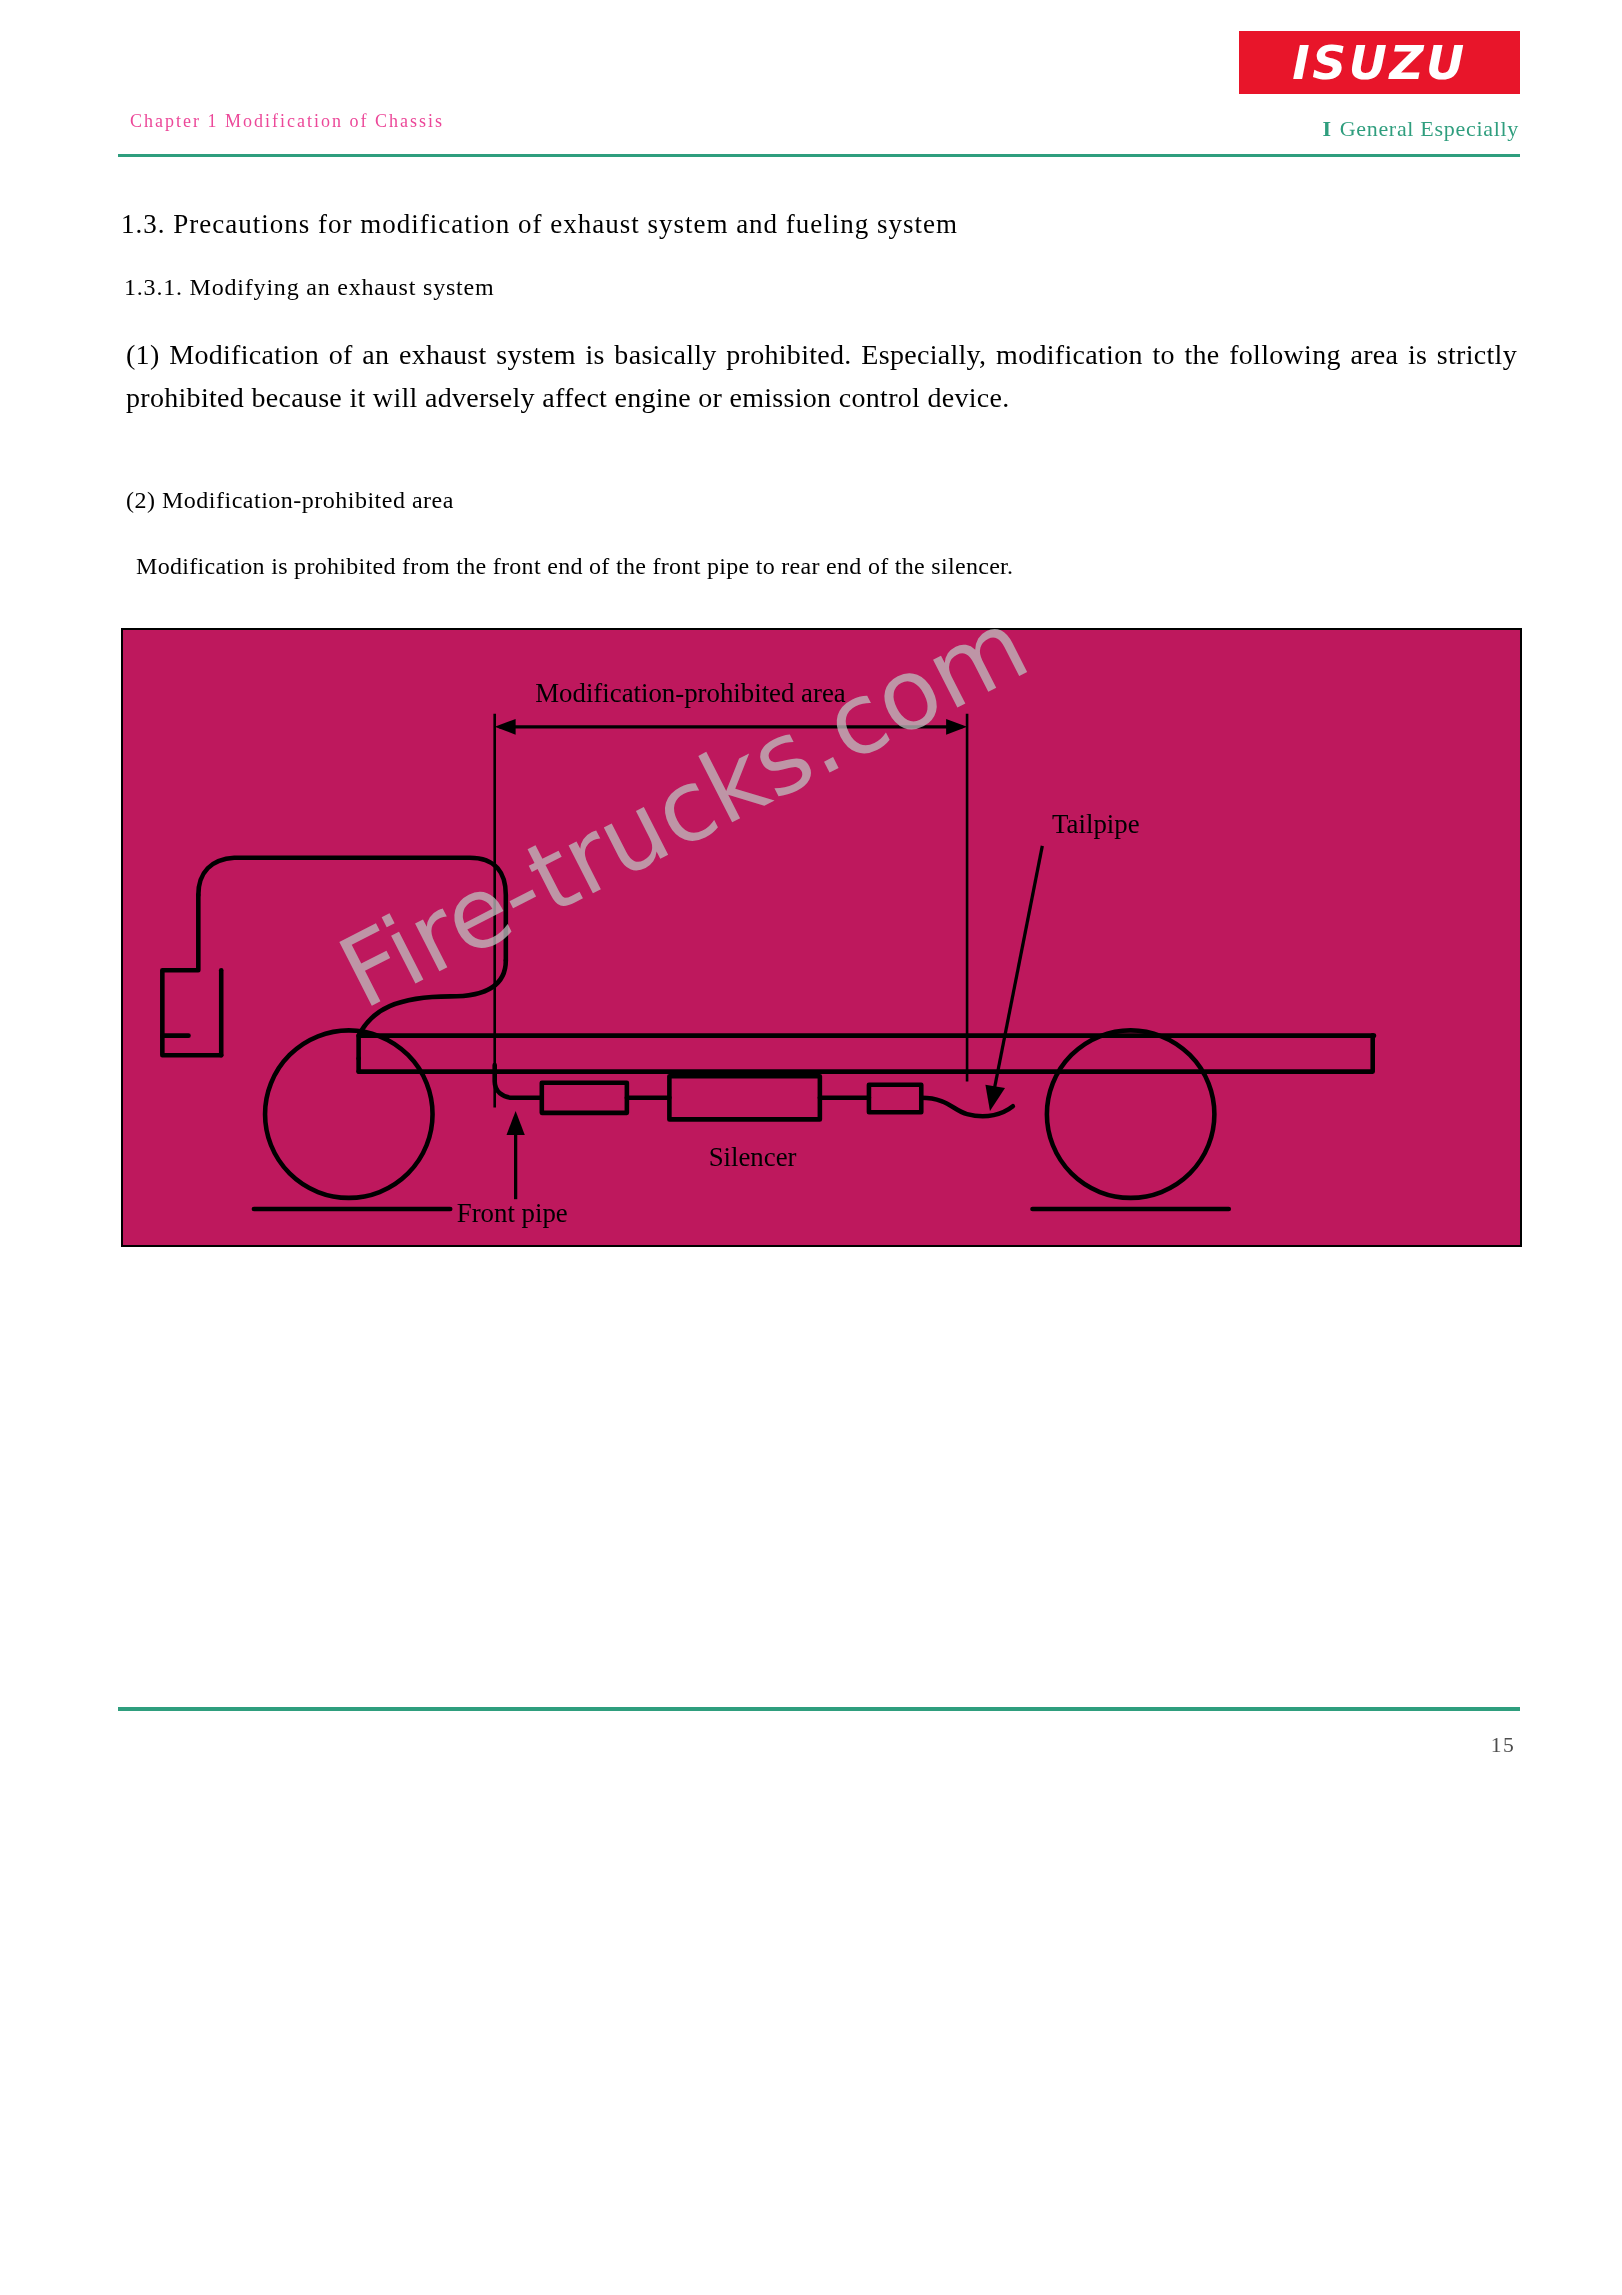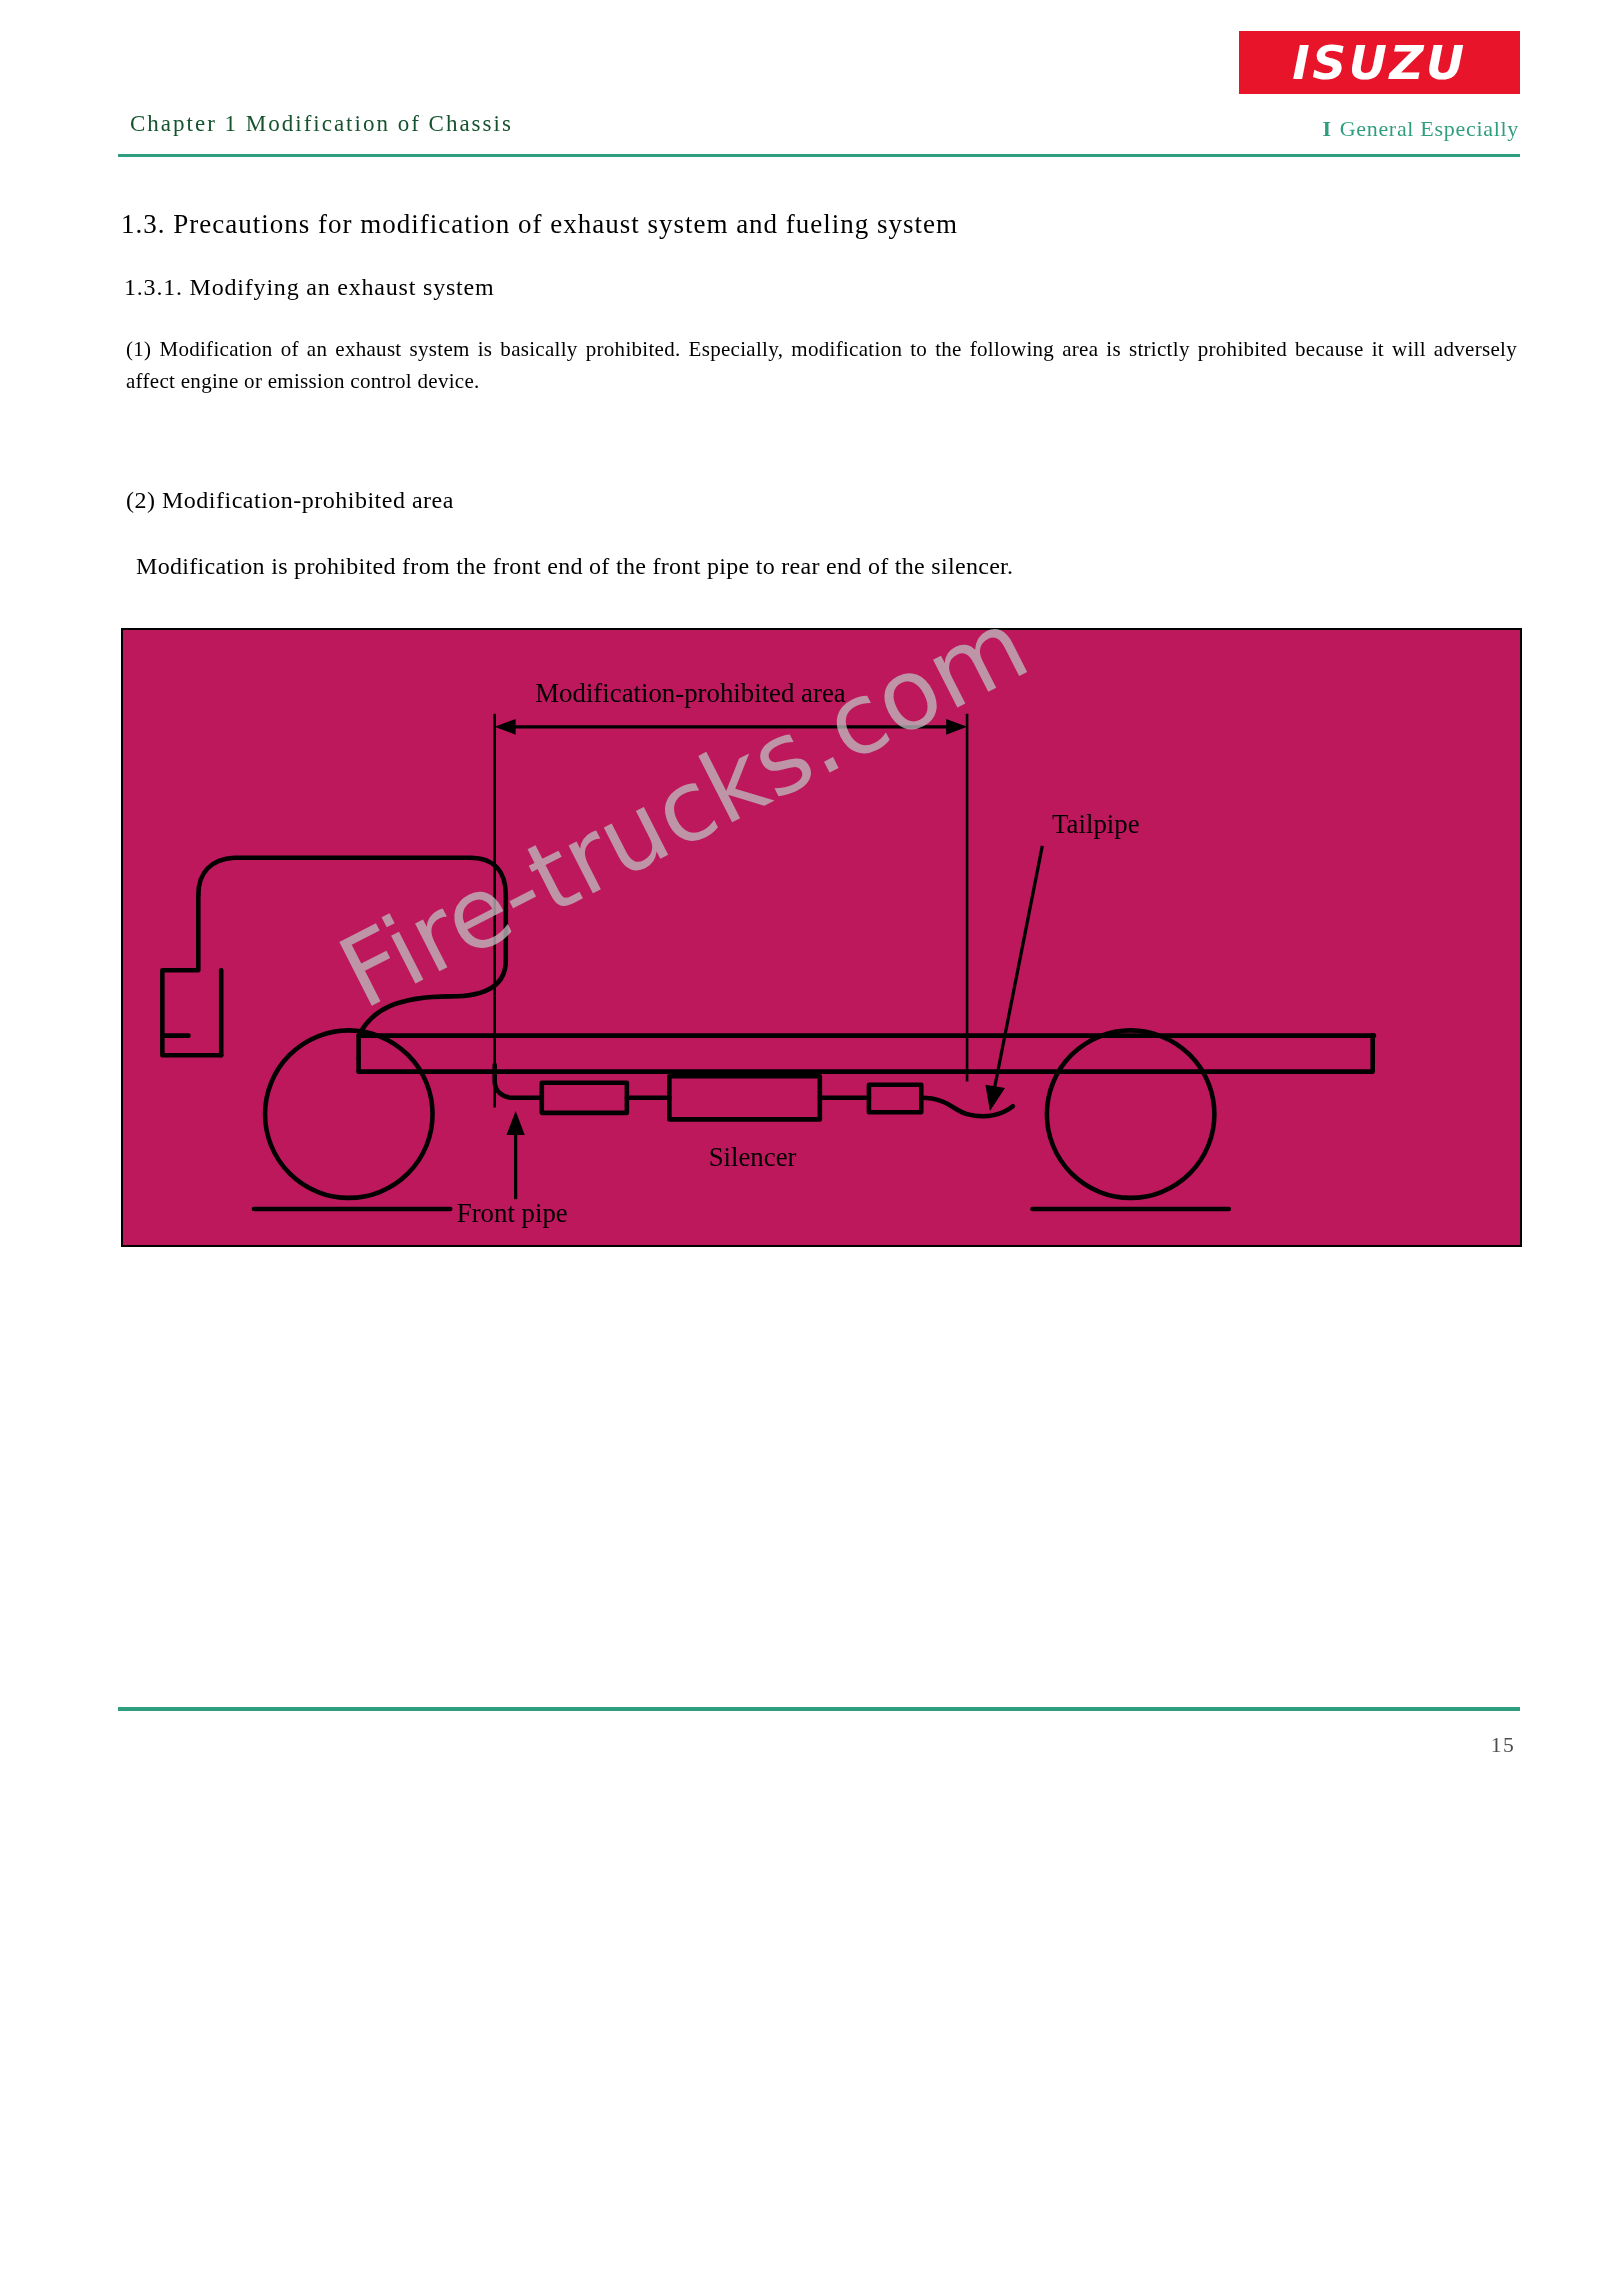--- a/index.html
+++ b/index.html
@@ -54,23 +54,23 @@
     right: 110px;
     top: 154px;
     height: 3.3px;
     background: #2f9e7e;
   }
 
   .header-left {
     position: absolute;
     left: 122px;
     top: 111px;
-    font-size: 23px;
+    font-size: 18px;
     letter-spacing: 2px;
-    color: #14532d;
+    color: #ec4899;
     font-family: "Liberation Serif", serif;
   }
   .header-right {
     position: absolute;
     right: 111px;
     top: 116px;
     font-size: 22px;
     letter-spacing: 0.7px;
     color: #2f9e7e;
     text-align: right;
@@ -93,21 +93,21 @@
     left: 116px;
     top: 274px;
     font-size: 24px;
     letter-spacing: 0.8px;
   }
   .para1 {
     position: absolute;
     left: 118px;
     right: 113px;
     top: 334px;
-    font-size: 21px;
+    font-size: 28px;
     line-height: 1.52;
     text-align: justify;
     text-justify: inter-word;
     letter-spacing: 0.3px;
   }
   .para2 {
     position: absolute;
     left: 118px;
     top: 487px;
     font-size: 24px;

